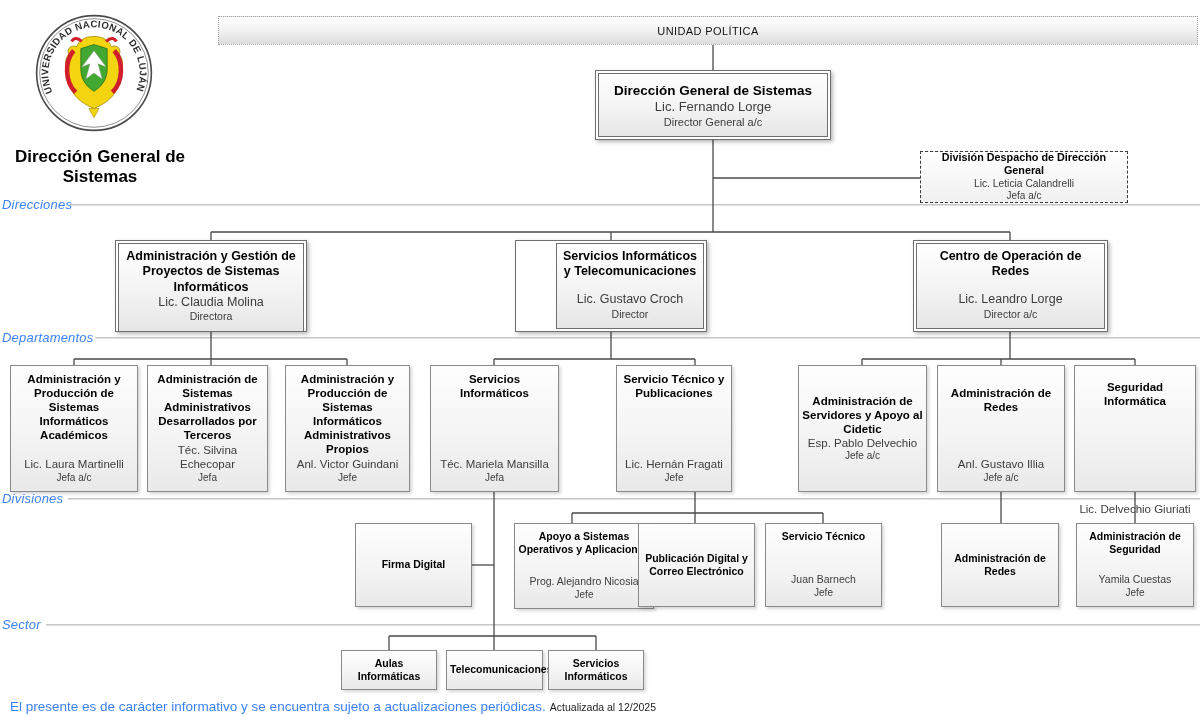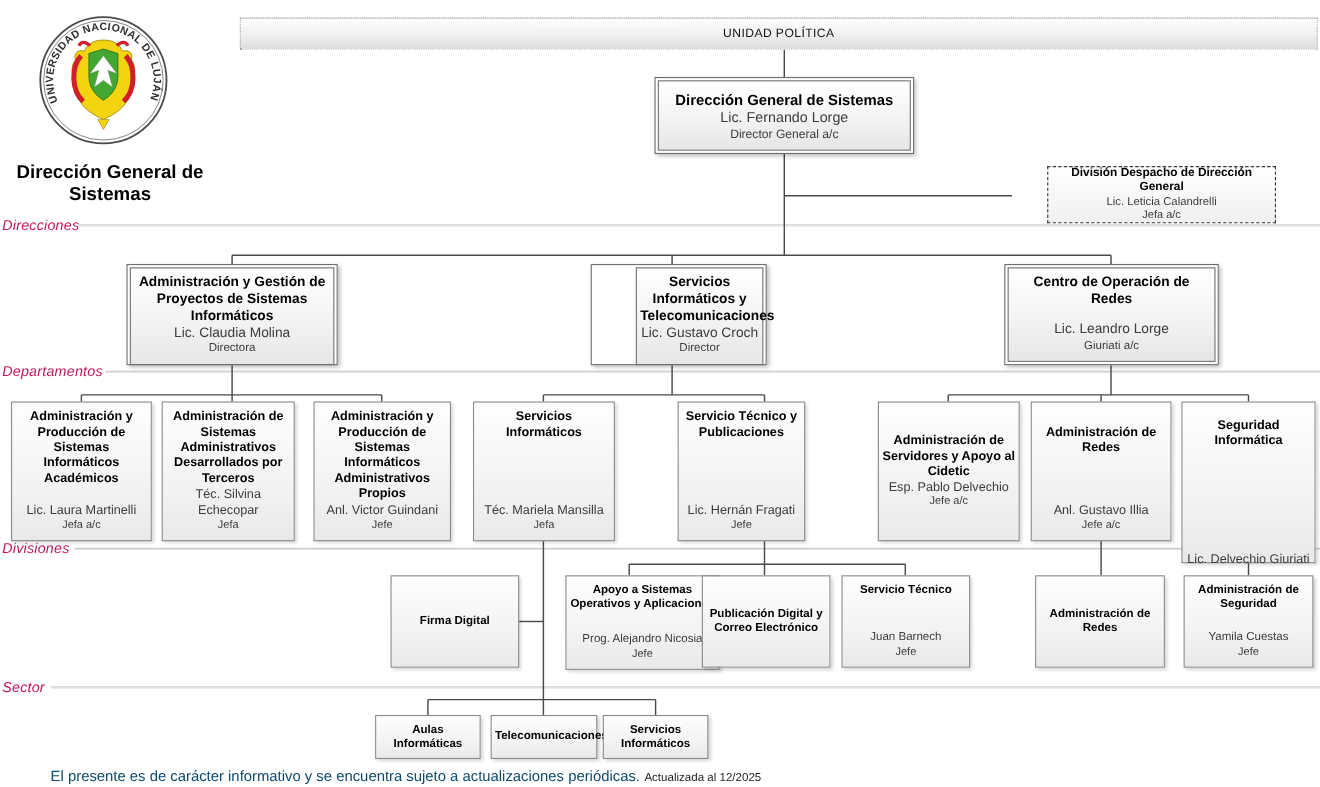--- a/index.html
+++ b/index.html
@@ -4,21 +4,21 @@
 <style>
   * { margin:0; padding:0; box-sizing:border-box; }
   html,body { background:#fff; }
   #stage {
     position:relative; width:1200px; height:715px; overflow:hidden;
     font-family:"Liberation Sans", sans-serif; background:#fff;
   }
   
   .lvl-line { position:absolute; right:0; height:2px;
     border-top:1px solid #c6c6c6; border-bottom:1px solid #e2e2e2; }
-  .lvl-label { position:absolute; font-style:italic; font-size:13px; color:#be185d; letter-spacing:.2px; }
+  .lvl-label { position:absolute; font-style:italic; font-size:13px; color:#3b82f6; letter-spacing:.2px; }
   
   svg.wires { position:absolute; left:0; top:0; }
   
   .banner { position:absolute; left:218px; top:16px; width:980px; height:29px;
     border:1px dotted #a8a8a8; background:linear-gradient(180deg,#ffffff 0%,#efefef 55%,#dedede 100%);
     display:flex; align-items:center; justify-content:center;
     font-size:11px; color:#141414; letter-spacing:.4px; }
   
   .bx { position:absolute; display:flex; flex-direction:column; text-align:center; }
   .major { border:1px solid #6f6f6f; background:#fff; padding:2px;
@@ -48,21 +48,21 @@
   .t-sec .br { font-size:10px; }
   .t-desp .bt { font-size:10.8px; }
   .t-desp .bn { font-size:10.3px; }
   .t-desp .br { font-size:10px; }
   
   .brand-title { position:absolute; left:5px; top:147px; width:190px; text-align:center;
     font-weight:bold; font-size:17px; color:#000; line-height:1.15; }
   .crest { position:absolute; left:33px; top:8px; }
   
   .footer { position:absolute; left:10px; top:697px; white-space:nowrap; }
-  .footer .main { font-size:13.5px; color:#0c4a6e;margin-left:36px; }
+  .footer .main { font-size:13.5px; color:#3b82f6; }
   .footer .upd { font-size:10.5px; color:#1e1e1e; margin-left:4px; }
 </style>
 </head>
 <body>
 
 <div id="stage">
 
   <div class="lvl-line" style="left:70px; top:204px;"></div>
   <div class="lvl-line" style="left:96px; top:337px;"></div>
   <div class="lvl-line" style="left:68px; top:498px;"></div>
@@ -117,48 +117,48 @@
 
   <div class="bx major t-dgs" style="left:595px; top:70px; width:236px; height:70px;">
     <div class="in">
       <div class="bt">Dirección General de Sistemas</div>
       <div class="sp"></div>
       <div class="bn">Lic. Fernando Lorge</div>
       <div class="br">Director General a/c</div>
     </div>
   </div>
 
-  <div class="bx dashed t-desp" style="left:952px; top:151px; width:208px; height:52px;">
+  <div class="bx dashed t-desp" style="left:920px; top:151px; width:208px; height:52px;">
     <div class="bt">División Despacho de Dirección General</div>
     <div class="bn">Lic. Leticia Calandrelli</div>
     <div class="br">Jefa a/c</div>
   </div>
 
   <div class="bx major t-dep" style="left:115px; top:240px; width:192px; height:92px;">
     <div class="in">
       <div class="bt">Administración y Gestión de Proyectos de Sistemas Informáticos</div>
       <div class="sp"></div>
       <div class="bn">Lic. Claudia Molina</div>
       <div class="br">Directora</div>
     </div>
   </div>
-  <div class="bx major t-dep" style="left:537px; top:240px; width:160px; height:92px;padding-left:40px;">
+  <div class="bx major t-dep" style="left:515px; top:240px; width:192px; height:92px;padding-left:40px;">
     <div class="in">
       <div class="bt">Servicios Informáticos y Telecomunicaciones</div>
       <div class="sp"></div>
       <div class="bn">Lic. Gustavo Croch</div>
       <div class="br">Director</div>
     </div>
   </div>
   <div class="bx major t-dep" style="left:913px; top:240px; width:195px; height:92px;">
     <div class="in">
       <div class="bt">Centro de Operación de Redes</div>
       <div class="sp"></div>
       <div class="bn">Lic. Leandro Lorge</div>
-      <div class="br">Giuriati a/c</div>
+      <div class="br">Director a/c</div>
     </div>
   </div>
 
   <div class="bx minor t-div" style="left:10px; top:365px; width:128px; height:127px;">
     <div class="bt">Administración y Producción de Sistemas Informáticos Académicos</div>
     <div class="sp"></div>
     <div class="bn">Lic. Laura Martinelli</div>
     <div class="br">Jefa a/c</div>
   </div>
   <div class="bx minor t-div" style="left:147px; top:365px; width:121px; height:127px;">
@@ -191,21 +191,21 @@
     <div class="bn">Esp. Pablo Delvechio</div>
     <div class="br">Jefe a/c</div>
     <div class="sp"></div>
   </div>
   <div class="bx minor t-div" style="left:937px; top:365px; width:128px; height:127px;">
     <div class="bt" style="padding-top:14px">Administración de Redes</div>
     <div class="sp"></div>
     <div class="bn">Anl. Gustavo Illia</div>
     <div class="br">Jefe a/c</div>
   </div>
-  <div class="bx minor t-div" style="left:1074px; top:365px; width:122px; height:147px;gap:47px;">
+  <div class="bx minor t-div" style="left:1074px; top:365px; width:122px; height:127px;gap:47px;">
     <div class="bt" style="padding-top:8px">Seguridad Informática</div>
     <div class="sp"></div>
     <div class="bn">Lic. Delvechio Giuriati</div>
     <div class="br">Jefa</div>
   </div>
 
   <div class="bx minor t-sec solo" style="left:355px; top:523px; width:117px; height:84px;">
     <div class="bt">Firma Digital</div>
   </div>
   <div class="bx minor t-sec" style="left:514px; top:523px; width:140px; height:86px;">

